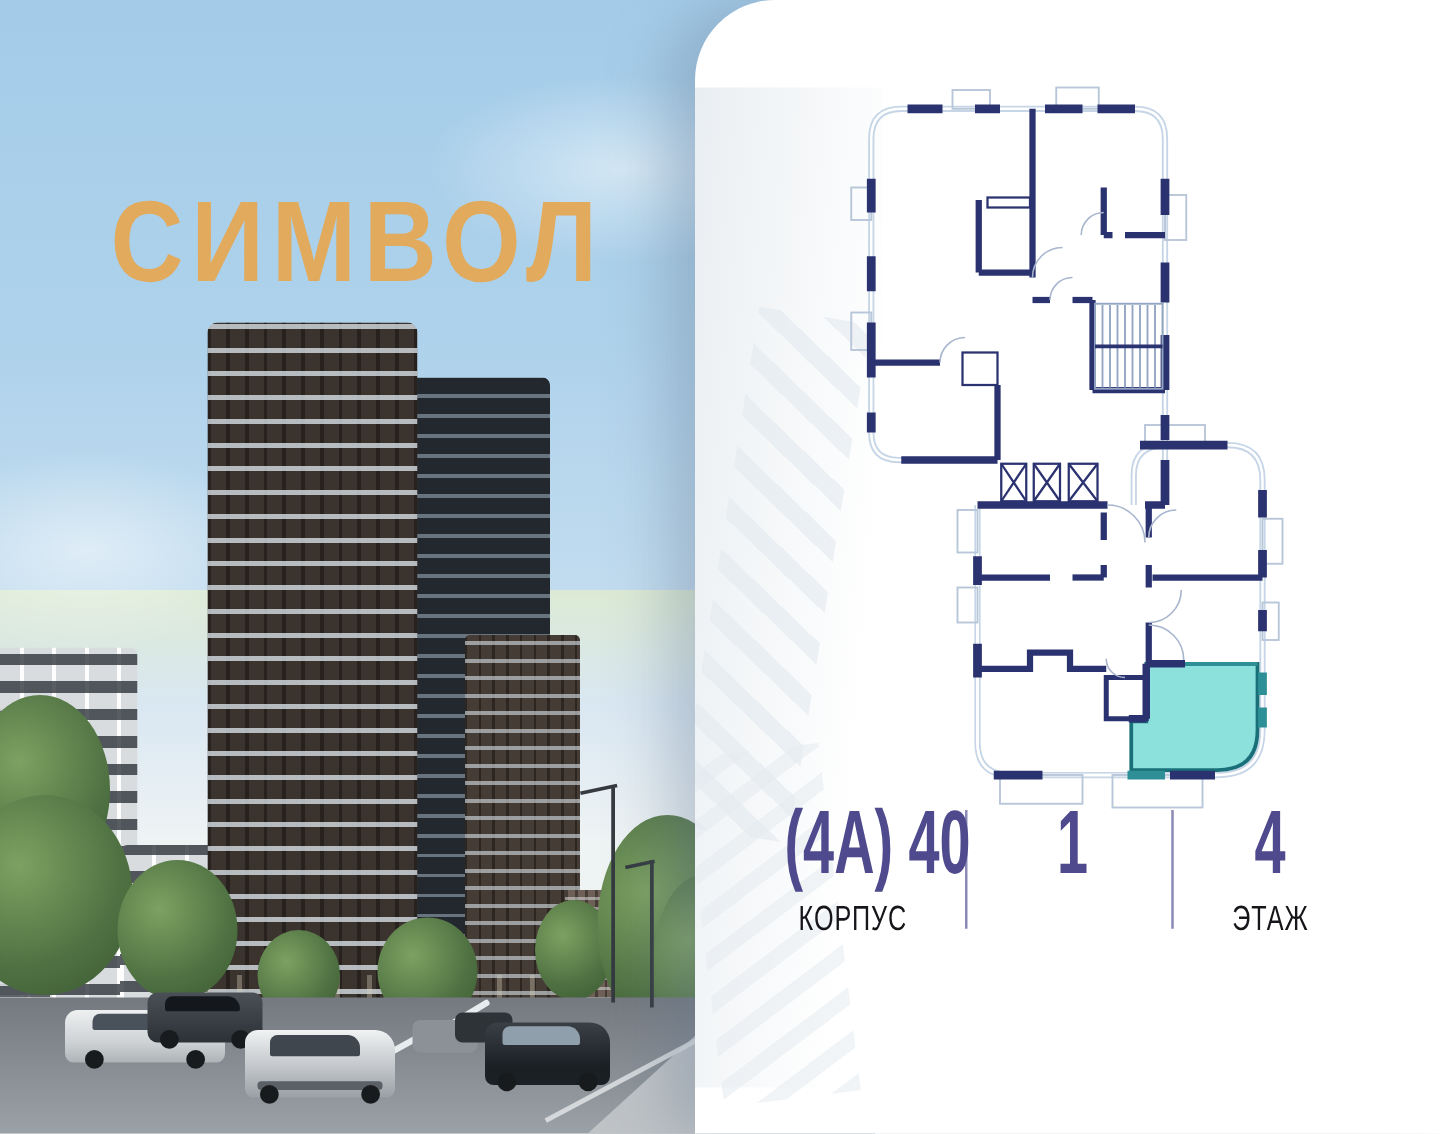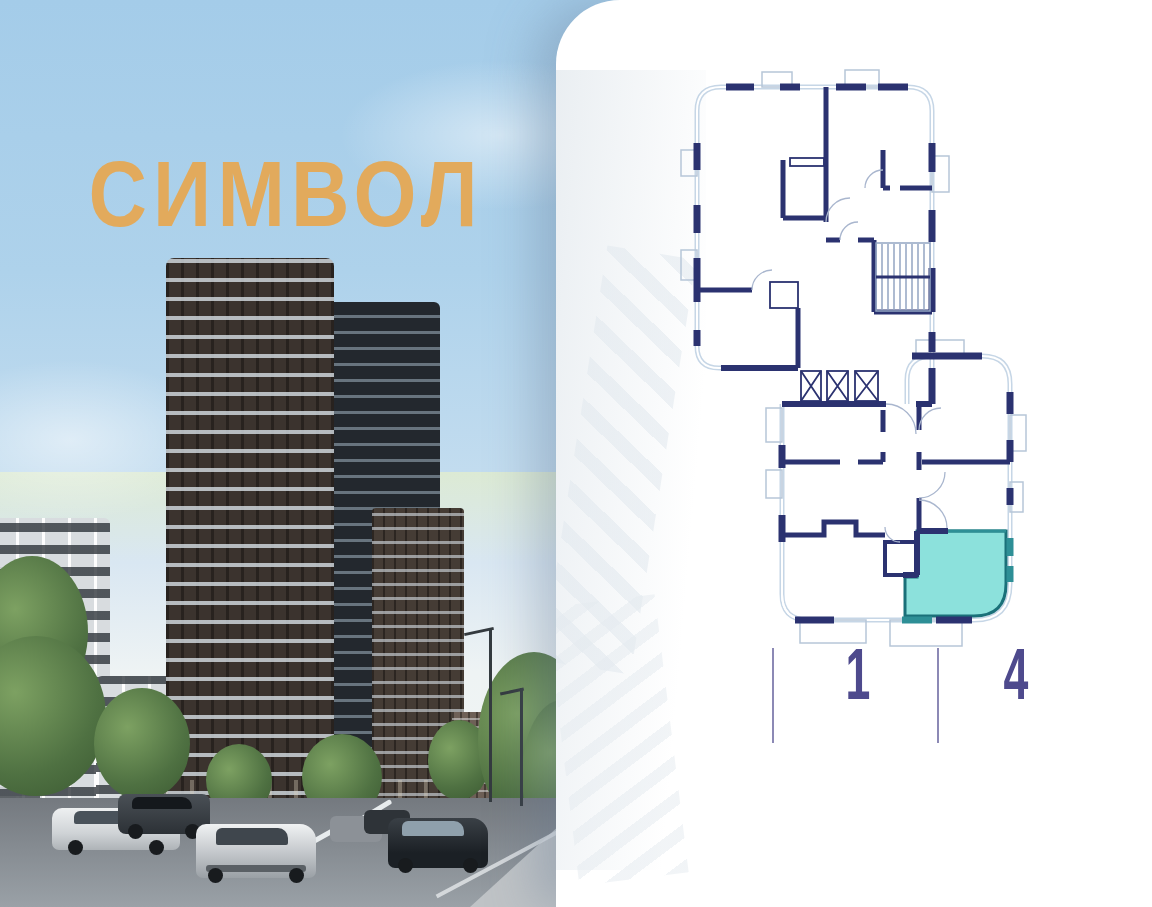--- a/index.html
+++ b/index.html
@@ -293,22 +293,27 @@
       <path d="M840,240 A18,18 0 0 1 858,222"></path>
       <path d="M752,290 A20,20 0 0 1 772,270"></path>
       <path d="M886,404 A30,30 0 0 1 916,434"></path>
       <path d="M919,430 A22,22 0 0 1 941,408"></path>
       <path d="M919,498 A26,26 0 0 0 945,472"></path>
       <path d="M919,500 A28,28 0 0 1 947,528"></path>
       <path d="M900,542 A15,15 0 0 1 885,527"></path>
     </g>
   </svg>
 
+  <div class="info-item" style="left:582px;">
+    <div class="info-value">(4А) 40</div>
+    <div class="info-label"><span>КОРПУС</span></div>
+  </div>
   <div class="sep" style="left:772px;"></div>
   <div class="info-item" style="left:758px;">
     <div class="info-value">1</div>
   </div>
   <div class="sep" style="left:937px;"></div>
   <div class="info-item" style="left:916px;">
     <div class="info-value">4</div>
+    <div class="info-label"><span>ЭТАЖ</span></div>
   </div>
 
 </div>
 
 </body></html>

